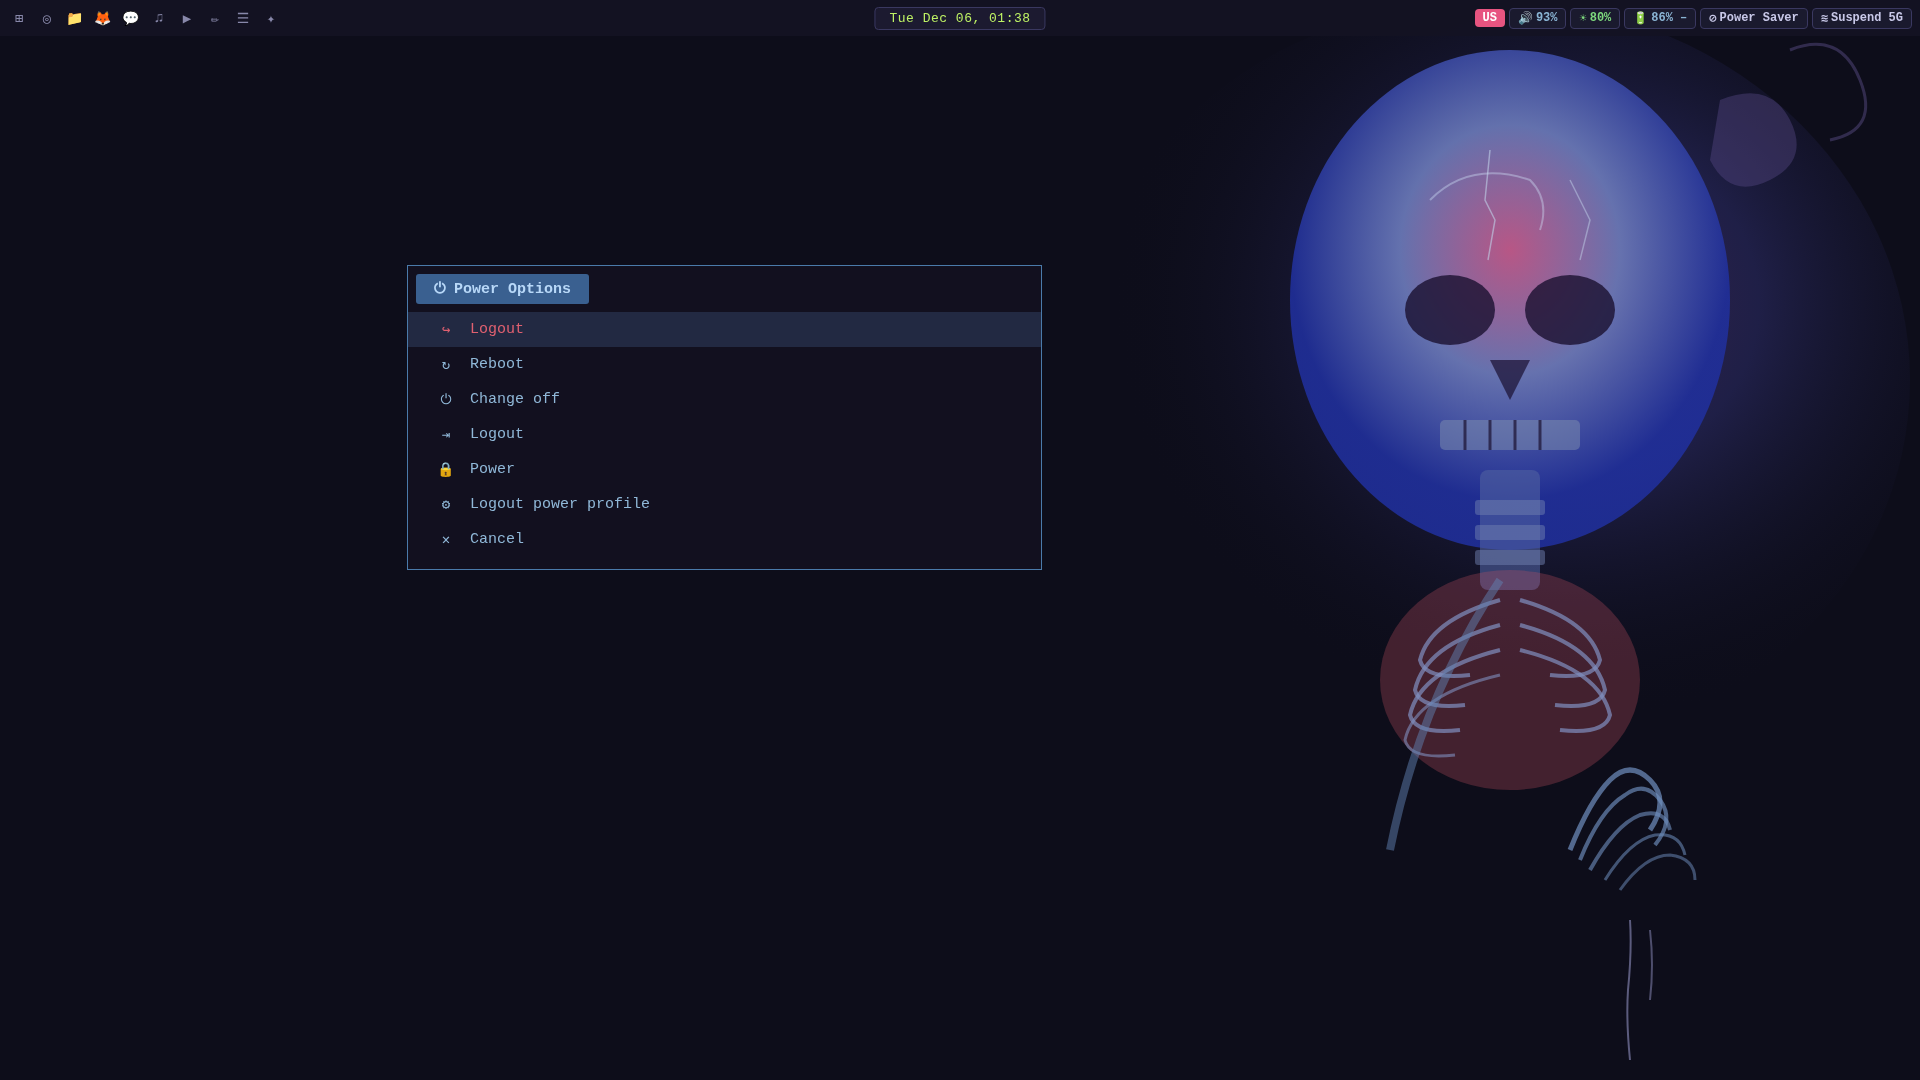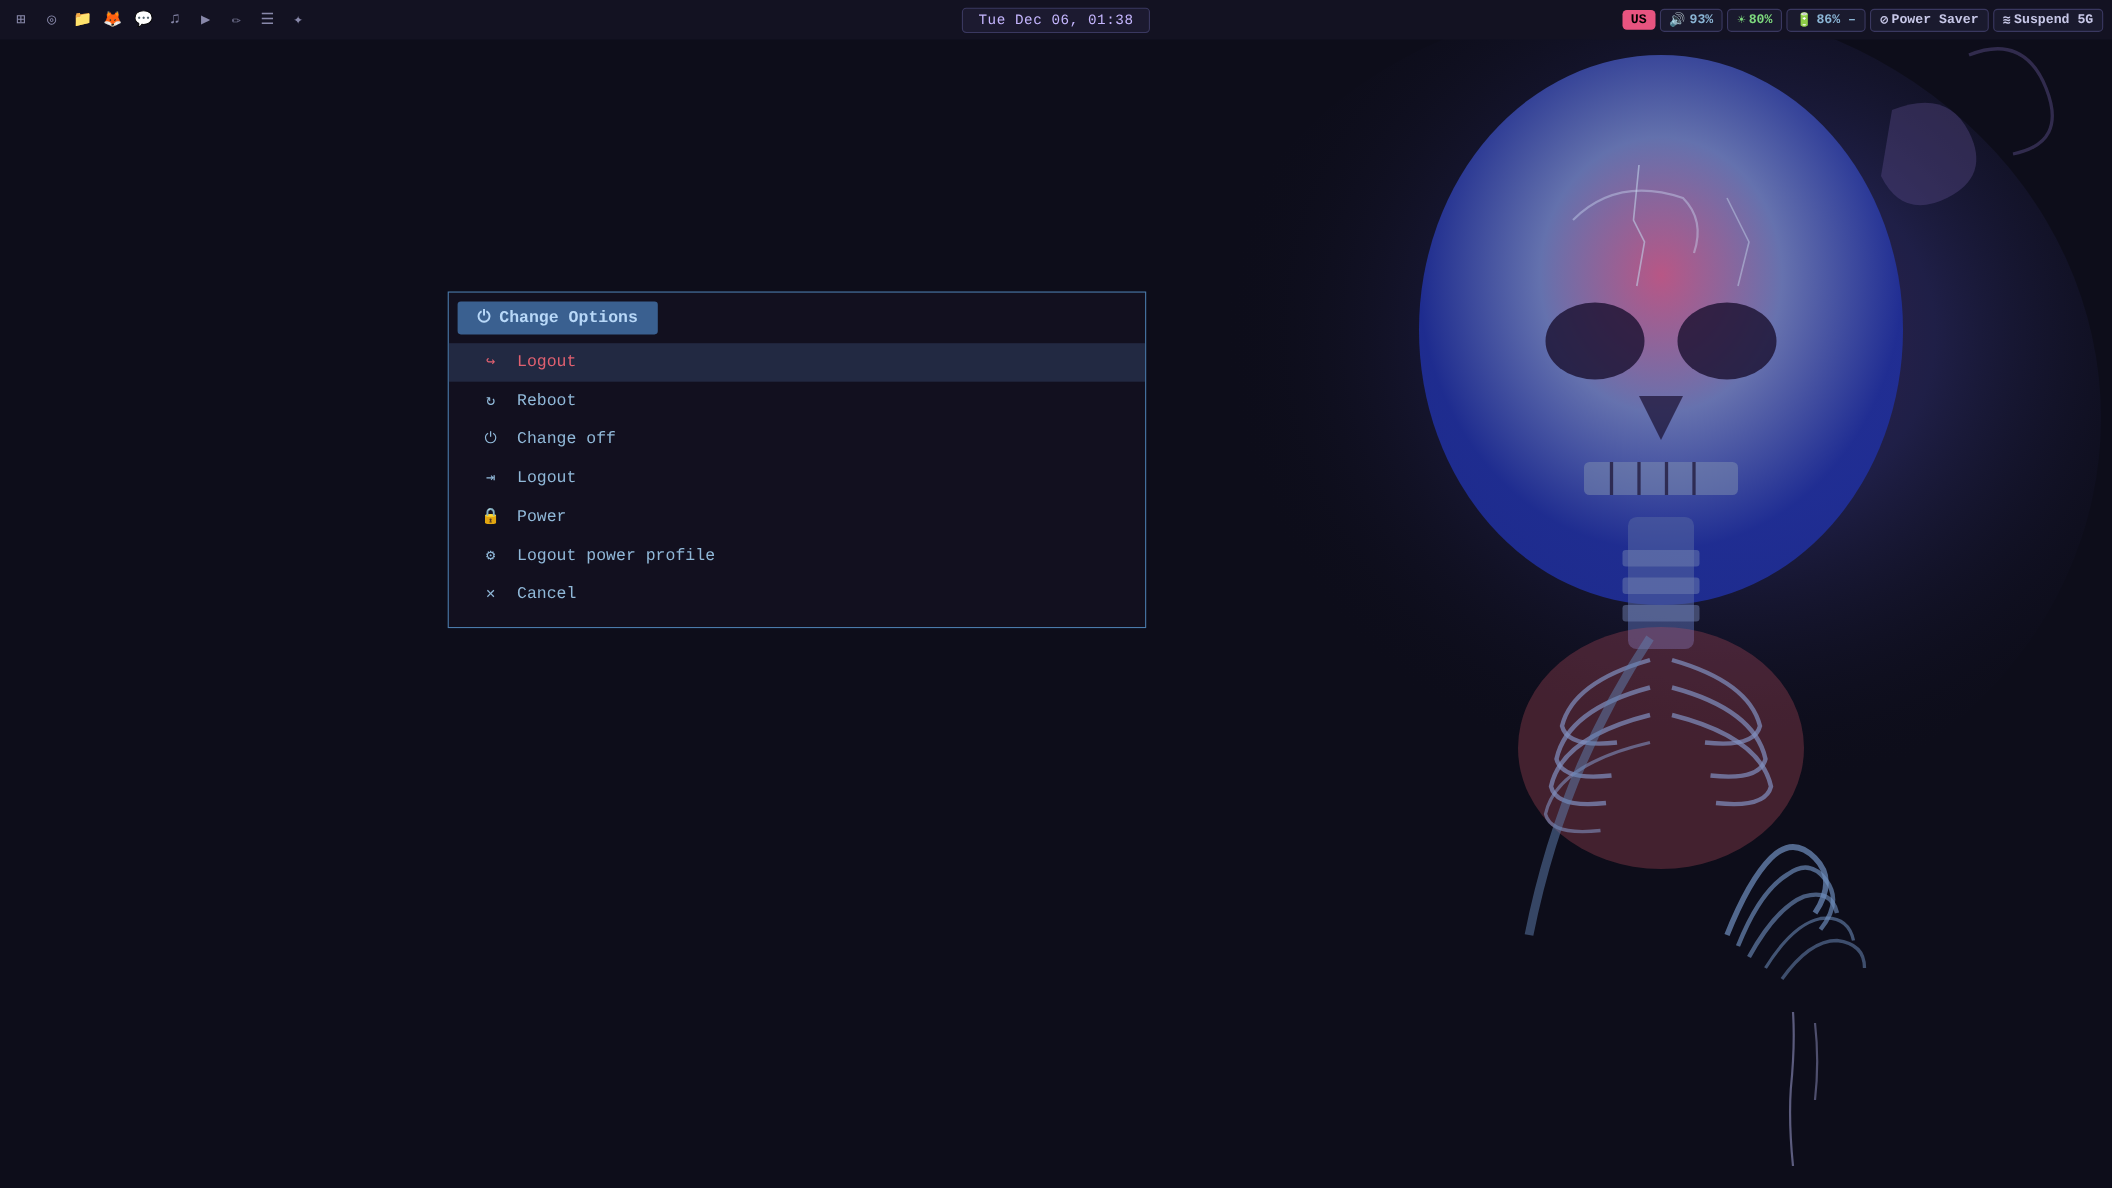--- a/index.html
+++ b/index.html
@@ -67,21 +67,21 @@
       position: absolute;
       left: 50%;
       transform: translateX(-50%);
     }
 
     .clock-badge {
       background: rgba(30, 28, 50, 0.85);
       border: 1px solid #3a3860;
       border-radius: 4px;
       padding: 3px 14px;
-      color: #c4b5fd;
+      color: #bef264;
       font-size: 13px;
       letter-spacing: 0.5px;
     }
 
     .topbar-right {
       display: flex;
       align-items: center;
       gap: 4px;
     }
 
@@ -90,21 +90,21 @@
       padding: 2px 8px;
       font-size: 12px;
       font-weight: bold;
       display: flex;
       align-items: center;
       gap: 3px;
     }
 
     .pill-kb {
       background: #e75480;
-      color: #000000;
+      color: #ffffff;
       margin-left: 12px;
     }
 
     .pill-vol {
       background: #1a1a2e;
       color: #8ab4d4;
       border: 1px solid #3a3860;
     }
 
     .pill-bright {
@@ -303,21 +303,21 @@
     <div class="status-pill pill-wifi">
       <span>≋</span>
       <span>Suspend 5G</span>
     </div>
   </div>
 </div>
 
 <div class="power-dialog">
   <div class="power-dialog-title">
     <span>⏻</span>
-    <span>Change Options</span>
+    <span>Power Options</span>
   </div>
   <div class="power-dialog-items">
 
     <div class="power-item highlighted logout-item">
       <span class="item-icon">↪</span>
       <span>Logout</span>
     </div>
 
     <div class="power-item">
       <span class="item-icon">↻</span>

